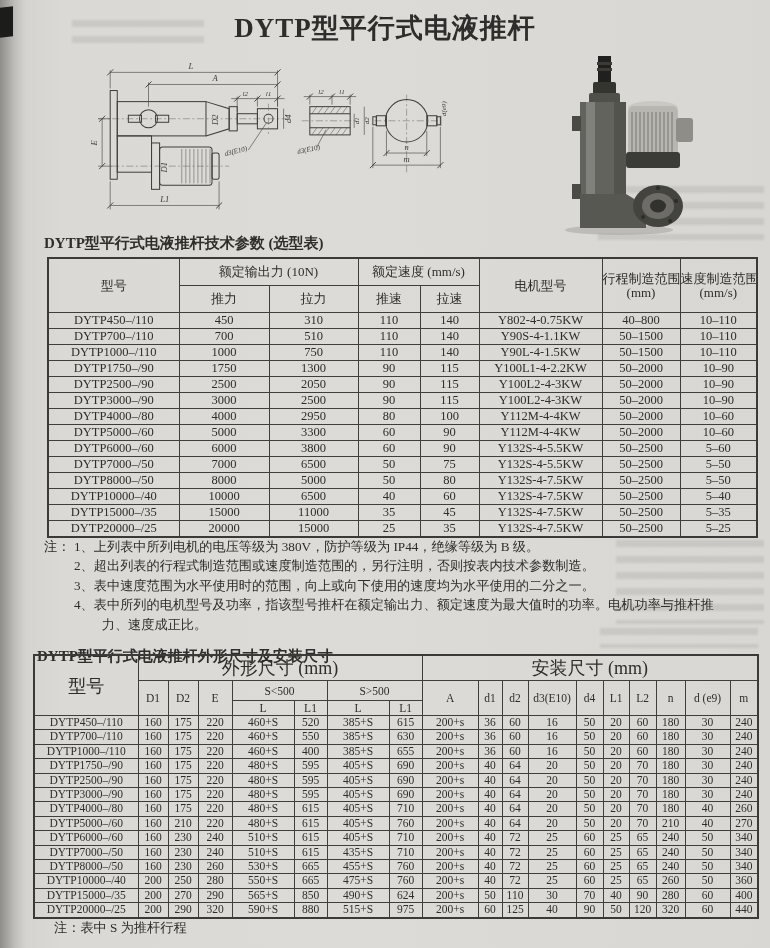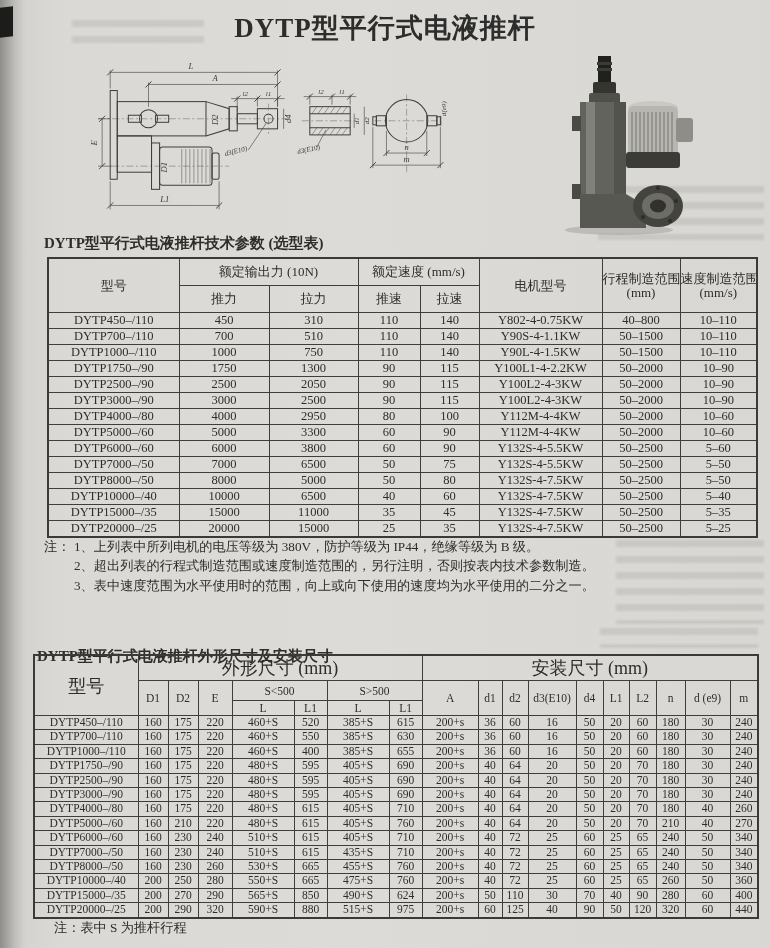--- a/index.html
+++ b/index.html
@@ -372,20 +372,21 @@
         </tr>
       </tbody>
   </table>
 
   <div class="notes">
     <div class="notes-label">注：</div>
     <div class="notes-items">
       <div class="note-item">1、上列表中所列电机的电压等级为 380V，防护等级为 IP44，绝缘等级为 B 级。</div>
       <div class="note-item">2、超出列表的行程式制造范围或速度制造范围的，另行注明，否则按表内技术参数制造。</div>
       <div class="note-item">3、表中速度范围为水平使用时的范围，向上或向下使用的速度均为水平使用的二分之一。</div>
+      <div class="note-item">4、表中所列的电机型号及功率，指该型号推杆在额定输出力、额定速度为最大值时的功率。电机功率与推杆推力、速度成正比。</div>
     </div>
   </div>
 
   <div class="t2-heading">DYTP型平行式电液推杆外形尺寸及安装尺寸</div>
 
   <table class="t2">
     <colgroup>
       <col style="width:104px">
         <col style="width:30px">
         <col style="width:30px">

